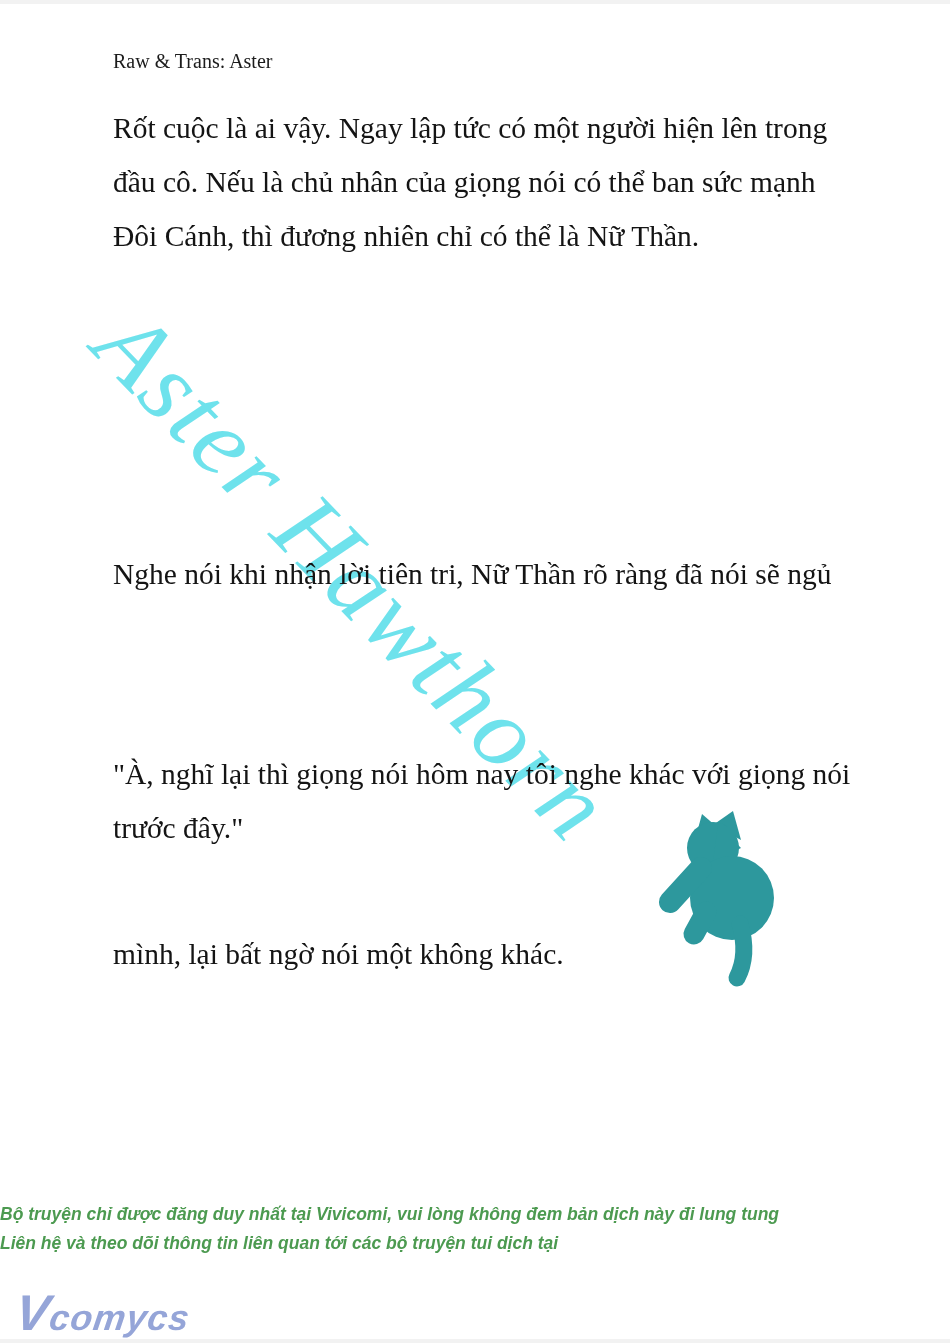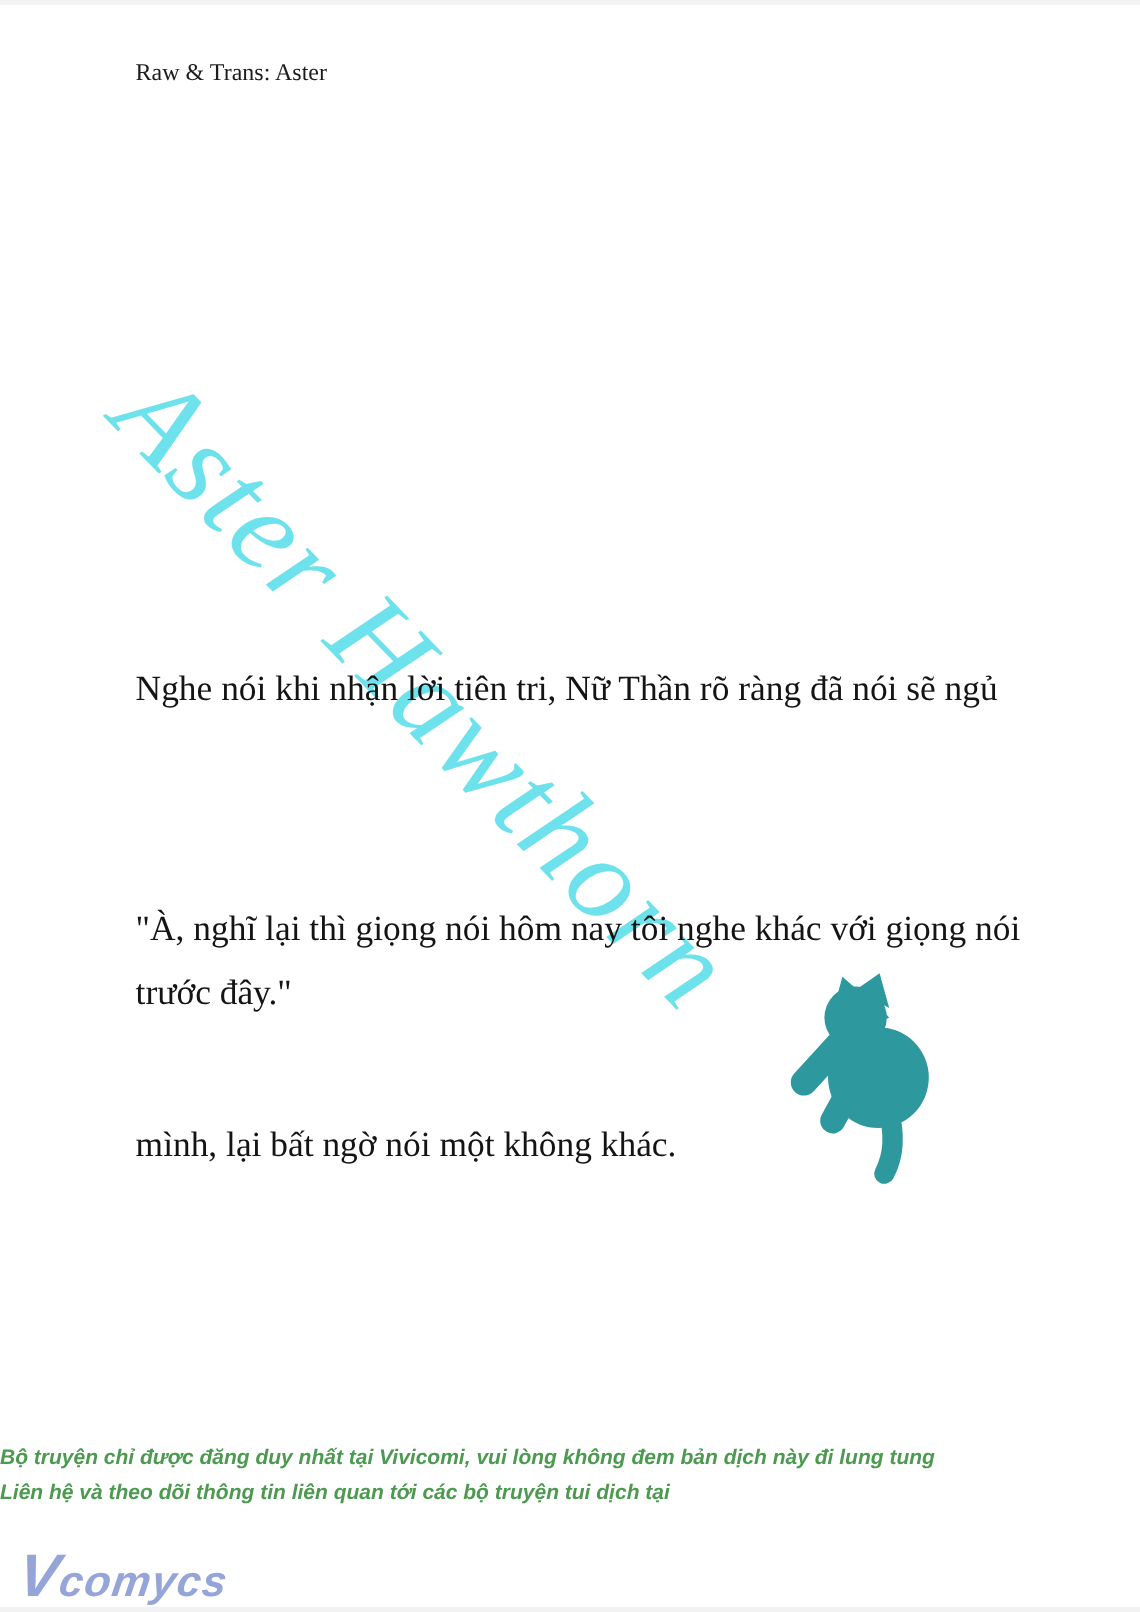--- a/index.html
+++ b/index.html
@@ -109,20 +109,25 @@
     <circle cx="57" cy="38" r="26"></circle>
     <polygon points="62,14 85,38 57,52"></polygon>
     <ellipse cx="76" cy="88" rx="42" ry="42"></ellipse>
     <path d="M45,58 L14,92" stroke="#2d989d" stroke-width="22" stroke-linecap="round" fill="none"></path>
     <path d="M50,102 L38,124" stroke="#2d989d" stroke-width="21" stroke-linecap="round" fill="none"></path>
     <path d="M84,114 Q93,145 81,168" stroke="#2d989d" stroke-width="17" stroke-linecap="round" fill="none"></path>
   </svg>
 
   <div class="credit">Raw &amp; Trans: Aster</div>
 
+  <div class="para p1">
+    <div class="line">Rốt cuộc là ai vậy. Ngay lập tức có một người hiện lên trong</div>
+    <div class="line">đầu cô. Nếu là chủ nhân của giọng nói có thể ban sức mạnh</div>
+    <div class="line">Đôi Cánh, thì đương nhiên chỉ có thể là Nữ Thần.</div>
+  </div>
 
 
   <div class="para p3">
     <div class="line">Nghe nói khi nhận lời tiên tri, Nữ Thần rõ ràng đã nói sẽ ngủ</div>
   </div>
 
   <div class="para p4">
     <div class="line">"À, nghĩ lại thì giọng nói hôm nay tôi nghe khác với giọng nói</div>
     <div class="line">trước đây."</div>
   </div>

